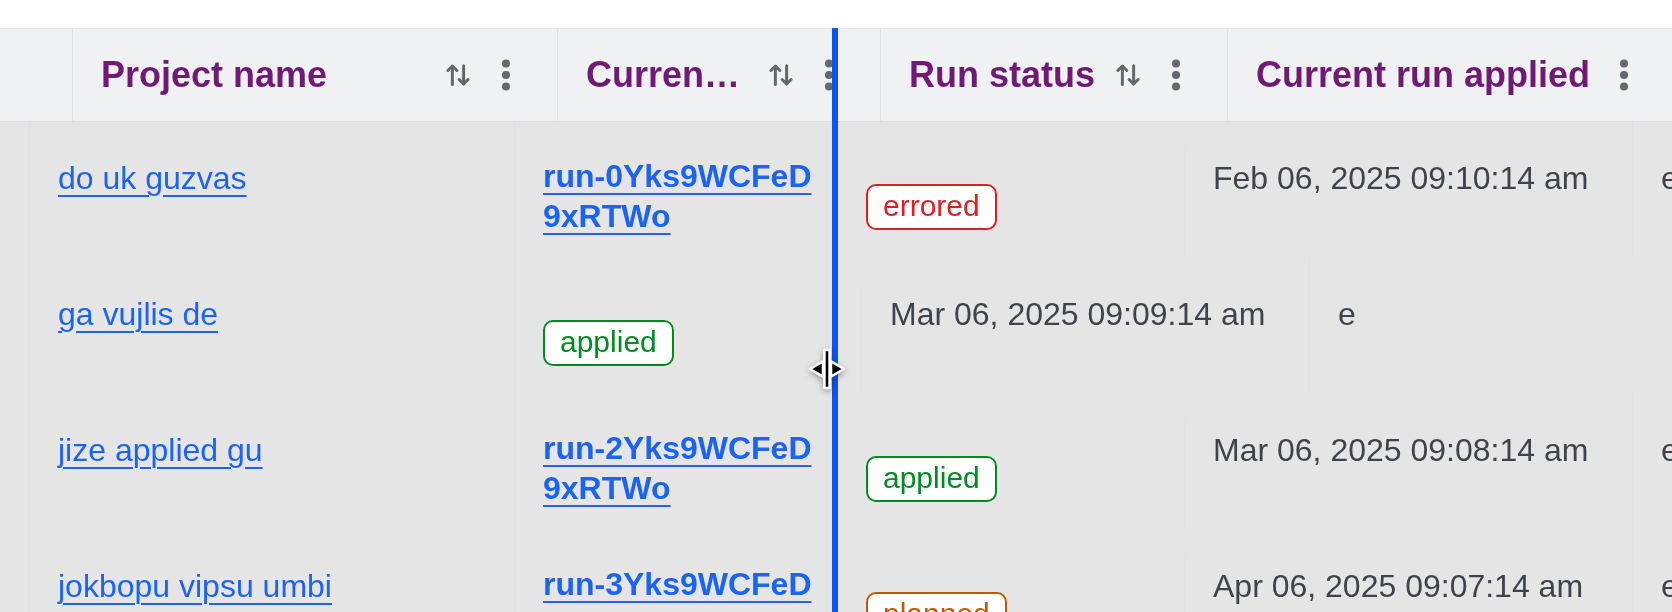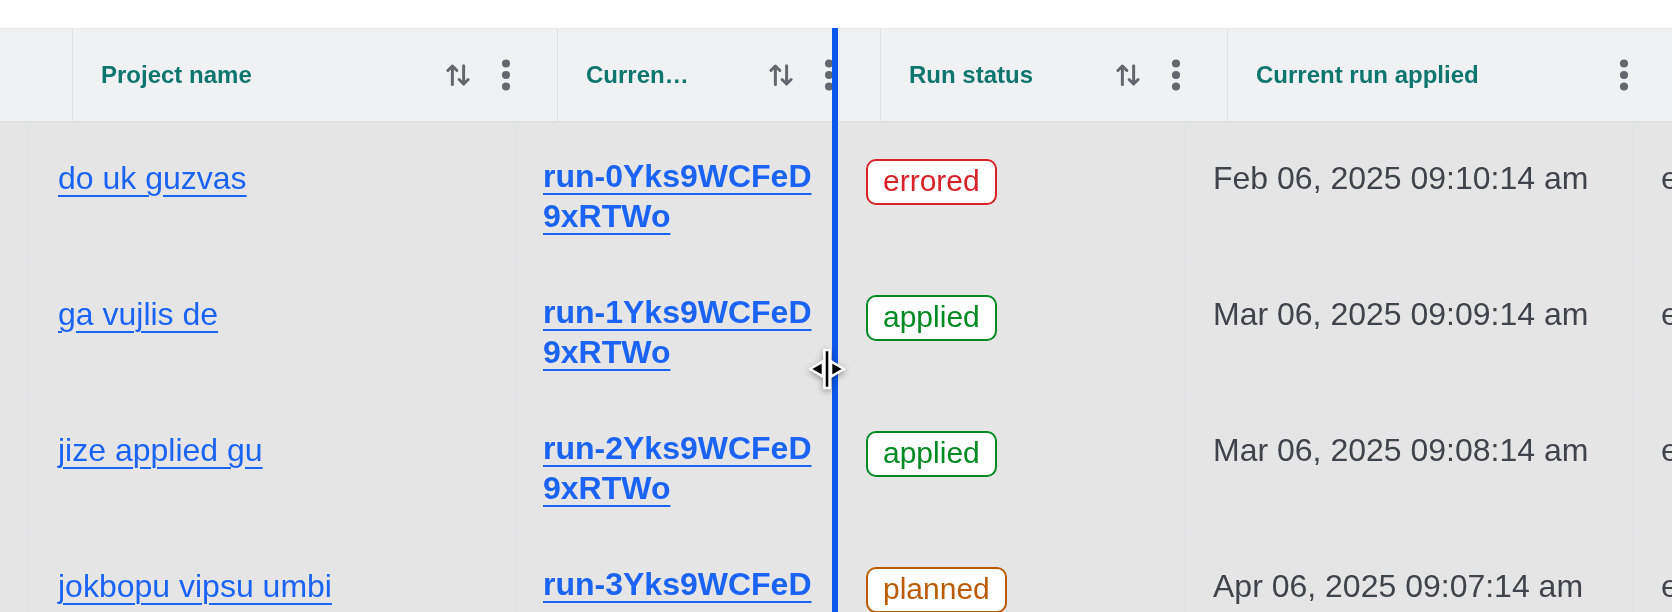--- a/index.html
+++ b/index.html
@@ -11,26 +11,26 @@
   .row{display:flex;height:135px;background:#e5e5e5;border-bottom:1px solid #e2e4e8;}
   .c{box-sizing:border-box;border-right:1px solid #dfe1e5;overflow:hidden;flex:none;}
   .c0{width:30px;}
   .c1{width:485px;}
   .c2{width:323px;}
   .c3{width:347px;}
   .c4{width:448px;}
   .c5{flex:1 1 auto;min-width:0;border-right:none;}
 
   .hcell{display:flex;align-items:center;padding:0 44px 0 28px;}
-  .hlabel{font-size:24px;font-weight:700;color:#0f766e;white-space:nowrap;overflow:hidden;}
+  .hlabel{font-size:36px;font-weight:700;color:#701a75;white-space:nowrap;overflow:hidden;}
   .hicons{margin-left:auto;display:flex;align-items:center;gap:26px;flex:none;}
   .iconbtn{display:flex;align-items:center;justify-content:center;background:none;border:none;padding:0;cursor:pointer;}
 
   .cell{padding:34px 24px 0 28px;font-size:32px;line-height:44px;color:#3f434b;}
-  .cell.status{padding-top:36px;}
+  .cell.status{padding-top:36px;margin-top:25px;}
   .cell.run{line-height:40px;font-weight:bold;}
   a.lnk{color:#1b63f5;text-decoration:underline;text-decoration-thickness:2px;text-underline-offset:6px;}
   .run a.lnk{word-break:break-all;}
 
   .badge{display:inline-block;background:#fff;border:2px solid currentColor;border-radius:10px;
          padding:2px 15px 4px;font-size:30px;line-height:36px;white-space:nowrap;}
   .badge[data-status="errored"]{color:#d92128;}
   .badge[data-status="applied"]{color:#008a22;}
   .badge[data-status="planned"]{color:#bb5a00;}
 
@@ -141,23 +141,20 @@
       </div>
       <div class="c c5 cell">
         <span>e</span>
       </div>
     </div>
 
     <div class="row">
       <div class="c c0"></div>
       <div class="c c1 cell">
         <a class="lnk" href="#">ga vujlis de</a>
-      </div>
-      <div class="c c2 cell run">
-        <a class="lnk" href="#">run-1Yks9WCFeD9xRTWo</a>
       </div>
       <div class="c c3 cell status">
         <span class="badge" data-status="applied">applied</span>
       </div>
       <div class="c c4 cell">
         <span>Mar 06, 2025 09:09:14 am</span>
       </div>
       <div class="c c5 cell">
         <span>e</span>
       </div>

